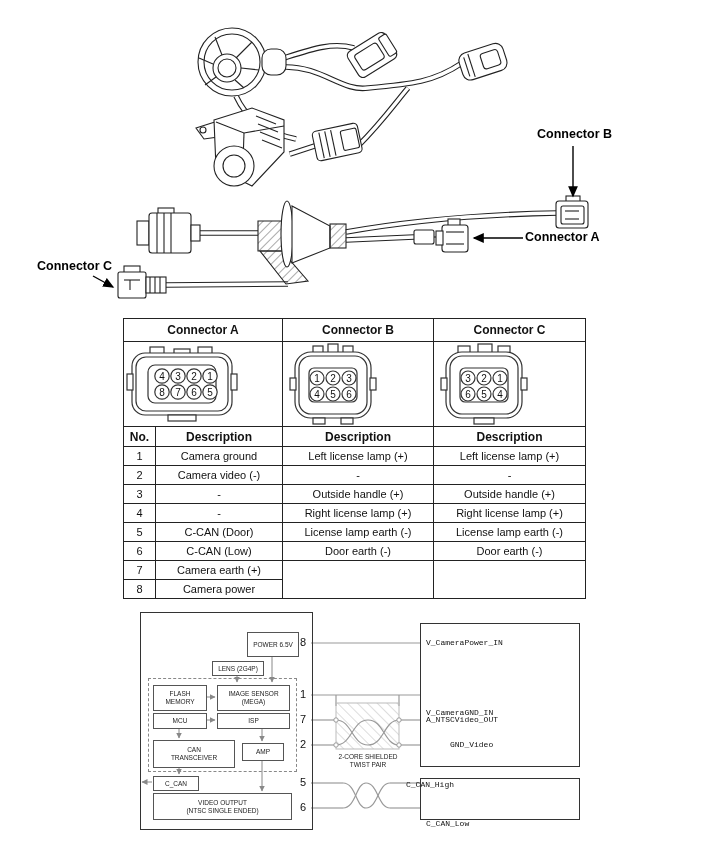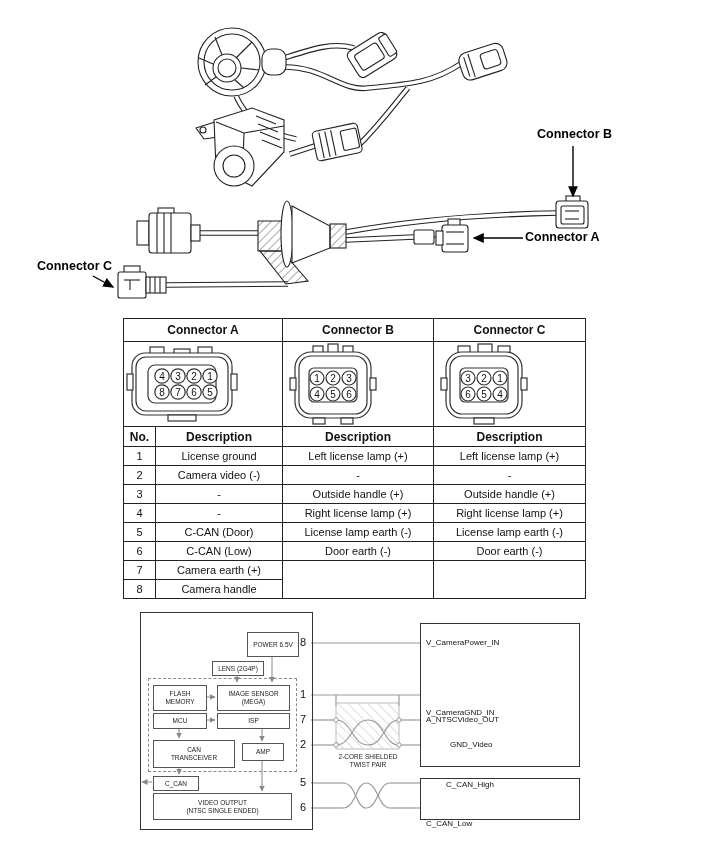--- a/index.html
+++ b/index.html
@@ -20,21 +20,21 @@
   table.pins th{font-size:12px;}
   tr.hrow1{height:23px;} tr.imgrow{height:84px;} tr.hrow2{height:20px;margin-top:31px;} tr.drow{height:19px;}
   .pinface text{font-size:10px;fill:#111;font-family:"Liberation Sans",sans-serif;}
   
   .bd-box{position:absolute;border:1px solid #555;background:#fff;display:flex;flex-direction:column;
       align-items:center;justify-content:center;text-align:center;font-size:6.5px;line-height:8px;color:#222;}
   .bd-outer{position:absolute;border:1.5px solid #333;background:transparent;}
   .bd-dashed{position:absolute;border:1px dashed #888;background:transparent;}
   .bd-title{position:absolute;text-align:center;color:#111;}
   .pin-num{position:absolute;width:12px;text-align:right;font-size:11px;color:#111;}
-  .sig-label{position:absolute;font-size:8px;color:#111;white-space:nowrap;}
+  .sig-label{position:absolute;font-size:8px;color:#111;white-space:nowrap;font-family:Liberation Mono, monospace;}
   .cable-note{position:absolute;font-size:6.5px;line-height:8px;text-align:center;color:#222;}
 </style>
 </head>
 <body>
 
 <div id="page">
 
   <svg class="abs" style="left:0;top:0" width="701" height="315" viewBox="0 0 701 315">
     <defs>
       <pattern id="hatch" width="6" height="6" patternUnits="userSpaceOnUse" patternTransform="rotate(45)">
@@ -279,21 +279,21 @@
       </td>
     </tr>
     <tr class="hrow2">
       <th>No.</th>
       <th>Description</th>
       <th>Description</th>
       <th>Description</th>
     </tr>
     <tr class="drow">
       <td>1</td>
-      <td>License ground</td>
+      <td>Camera ground</td>
       <td>Left license lamp (+)</td>
       <td>Left license lamp (+)</td>
     </tr>
     <tr class="drow">
       <td>2</td>
       <td>Camera video (-)</td>
       <td>-</td>
       <td>-</td>
     </tr>
     <tr class="drow">
@@ -321,21 +321,21 @@
       <td>Door earth (-)</td>
     </tr>
     <tr class="drow">
       <td>7</td>
       <td>Camera earth (+)</td>
       <td rowspan="2"></td>
       <td rowspan="2"></td>
     </tr>
     <tr class="drow">
       <td>8</td>
-      <td>Camera handle</td>
+      <td>Camera power</td>
     </tr>
   </tbody>
     </table>
 
   <svg class="abs" style="left:0;top:600" width="701" height="245" viewBox="0 600 701 245">
     <defs>
       <pattern id="hatch2" width="7" height="7" patternUnits="userSpaceOnUse" patternTransform="rotate(-45)">
         <line x1="0" y1="0" x2="0" y2="7" stroke="#bbb" stroke-width="1"></line>
       </pattern>
       <marker id="gah" markerWidth="7" markerHeight="7" refX="5.5" refY="3" orient="auto">
@@ -433,16 +433,16 @@
     <div>TWIST PAIR</div>
   </div>
 
   <div class="bd-outer" style="left:420px;top:623px;width:158px;height:142px;background:#fff"></div>
   <div class="sig-label" style="left:426px;top:638px">V_CameraPower_IN</div>
   <div class="sig-label" style="left:426px;top:708px">V_CameraGND_IN</div>
   <div class="sig-label" style="left:426px;top:715px">A_NTSCVideo_OUT</div>
   <div class="sig-label" style="left:450px;top:740px">GND_Video</div>
 
   <div class="bd-outer" style="left:420px;top:778px;width:158px;height:40px;background:#fff"></div>
-  <div class="sig-label" style="left:446px;top:780px">C_CAN_High</div>
+  <div class="sig-label" style="left:406px;top:780px">C_CAN_High</div>
   <div class="sig-label" style="left:426px;top:819px">C_CAN_Low</div>
 
 </div>
 
 </body></html>

